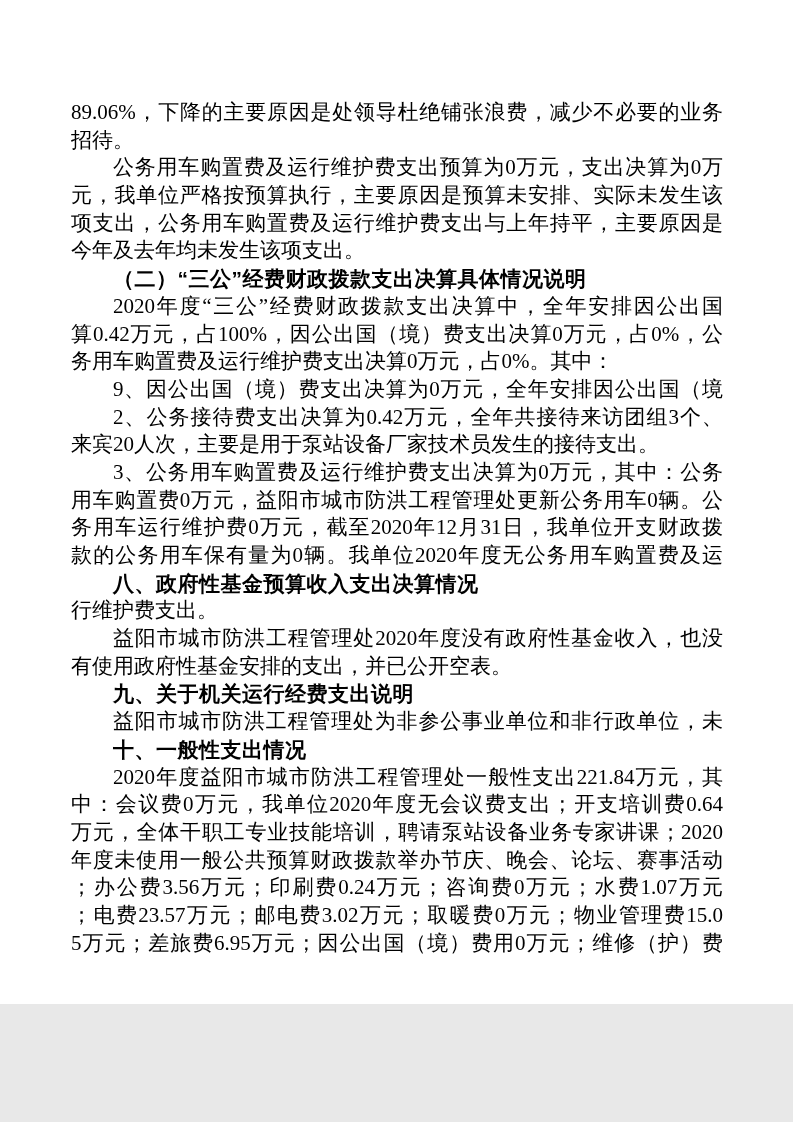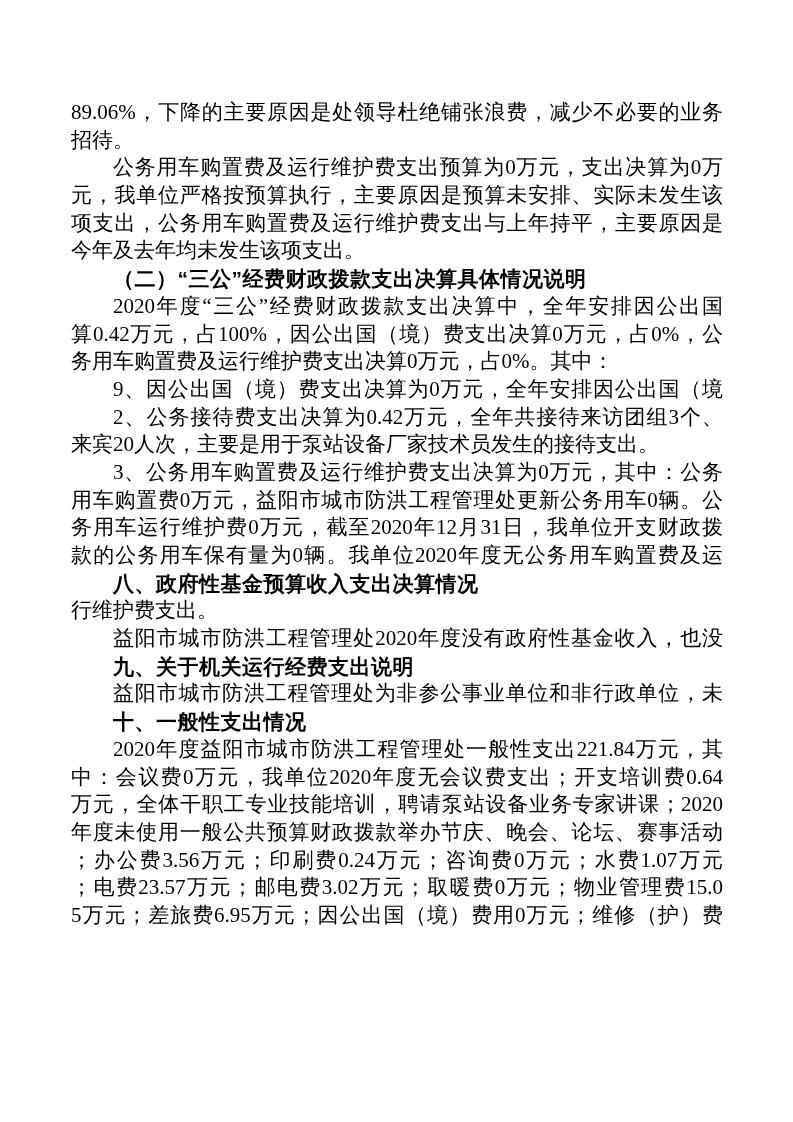--- a/index.html
+++ b/index.html
@@ -1,19 +1,19 @@
 <!DOCTYPE html>
 <html><head>
 <meta charset="utf-8">
 <style>
   html, body { margin: 0; padding: 0; background: #e8e8e8; }
   .page {
     position: relative;
     width: 793px;
-    height: 1122px;
+    height: 1004px;
     background: #ffffff;
     overflow: hidden;
     font-family: "Liberation Serif", "DejaVu Serif", serif;
     color: #000000;
     margin: 0 auto;
   }
   .doc {
     position: absolute;
     left: 71px;
     top: 99px;
@@ -57,20 +57,21 @@
       <div class="line indent fill">9、因公出国（境）费支出决算为0万元，全年安排因公出国（境</div>
       <div class="line indent fill">2、公务接待费支出决算为0.42万元，全年共接待来访团组3个、</div>
       <div class="line">来宾20人次，主要是用于泵站设备厂家技术员发生的接待支出。</div>
       <div class="line indent fill">3、公务用车购置费及运行维护费支出决算为0万元，其中：公务</div>
       <div class="line fill">用车购置费0万元，益阳市城市防洪工程管理处更新公务用车0辆。公</div>
       <div class="line fill">务用车运行维护费0万元，截至2020年12月31日，我单位开支财政拨</div>
       <div class="line fill">款的公务用车保有量为0辆。我单位2020年度无公务用车购置费及运</div>
       <div class="line heading indent">八、政府性基金预算收入支出决算情况</div>
       <div class="line">行维护费支出。</div>
       <div class="line indent fill">益阳市城市防洪工程管理处2020年度没有政府性基金收入，也没</div>
+      <div class="line">有使用政府性基金安排的支出，并已公开空表。</div>
       <div class="line heading indent">九、关于机关运行经费支出说明</div>
       <div class="line indent fill">益阳市城市防洪工程管理处为非参公事业单位和非行政单位，未</div>
       <div class="line heading indent">十、一般性支出情况</div>
       <div class="line indent fill">2020年度益阳市城市防洪工程管理处一般性支出221.84万元，其</div>
       <div class="line fill">中：会议费0万元，我单位2020年度无会议费支出；开支培训费0.64</div>
       <div class="line fill">万元，全体干职工专业技能培训，聘请泵站设备业务专家讲课；2020</div>
       <div class="line fill">年度未使用一般公共预算财政拨款举办节庆、晚会、论坛、赛事活动</div>
       <div class="line fill">；办公费3.56万元；印刷费0.24万元；咨询费0万元；水费1.07万元</div>
       <div class="line fill">；电费23.57万元；邮电费3.02万元；取暖费0万元；物业管理费15.0</div>
       <div class="line fill">5万元；差旅费6.95万元；因公出国（境）费用0万元；维修（护）费</div>

